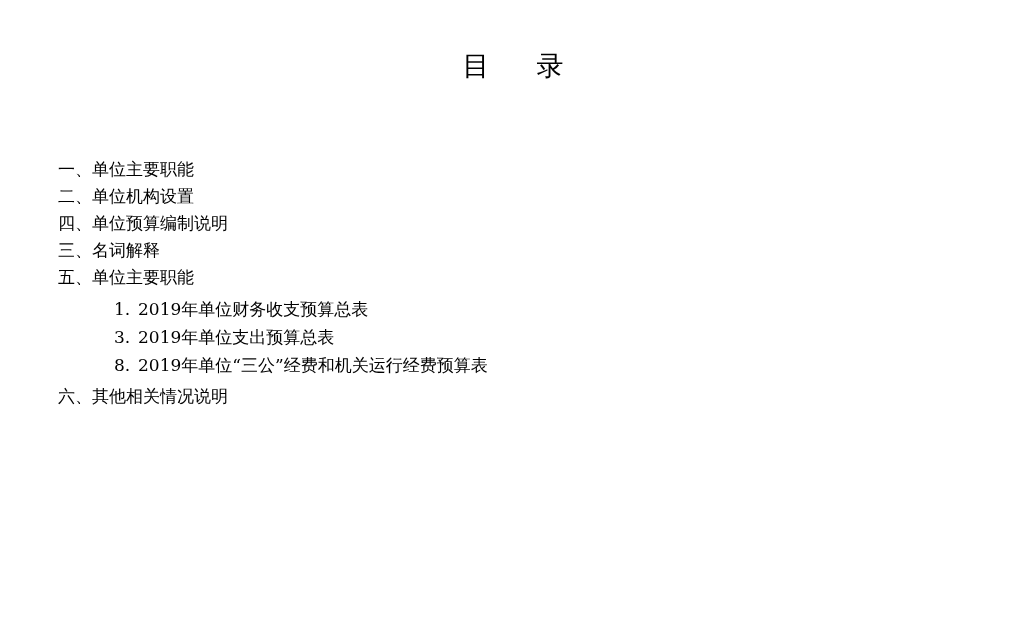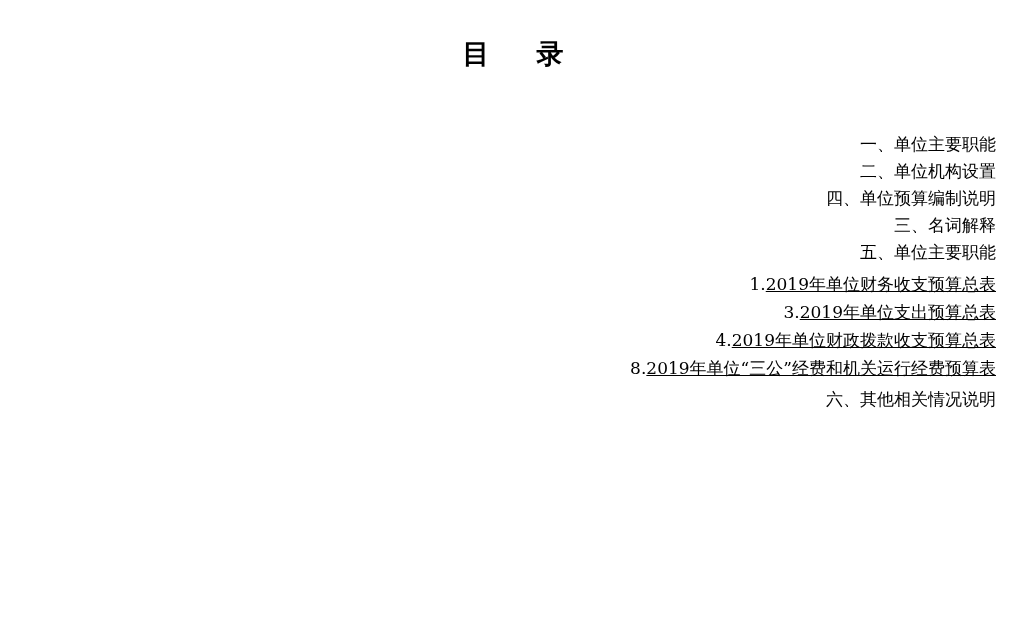--- a/index.html
+++ b/index.html
@@ -17,48 +17,46 @@
   .page {
     position: relative;
     width: 1036px;
     height: 626px;
     box-sizing: border-box;
   }
   .doc-title {
     text-align: center;
     font-size: 27px;
     letter-spacing: 10px;
-    font-weight: bold;
-    margin: 0;
+    font-weight: normal;
+    margin: 12px;
     padding-top: 36px;
     font-family: "DejaVu Serif", "Liberation Serif", serif;
   }
   .toc {
     margin: 0;
     padding: 0;
     list-style: none;
     position: absolute;
-    top: 131px;
+    top: 144px;
     left: 58px;
     right: 40px;
-    text-align: right;
   }
   .toc-level1 {
     font-size: 17px;
     line-height: 27px;
     white-space: nowrap;
     font-family: "DejaVu Serif", "Liberation Serif", serif;
   }
   .toc-level2 {
     font-size: 17px;
     line-height: 28px;
     margin-left: 56px;
     white-space: nowrap;
     font-family: "DejaVu Serif", "Liberation Serif", serif;
-    text-decoration: underline;
   }
   .toc-level2 .num {
     display: inline-block;
     min-width: 24px;
     font-family: "DejaVu Serif", "Liberation Serif", serif;
   }
   .spacer-sub {
     height: 4px;
   }
 </style>
@@ -71,19 +69,18 @@
 
   <ul class="toc">
     <li class="toc-level1">一、单位主要职能</li>
     <li class="toc-level1">二、单位机构设置</li>
     <li class="toc-level1">四、单位预算编制说明</li>
     <li class="toc-level1">三、名词解释</li>
     <li class="toc-level1">五、单位主要职能</li>
     <li class="spacer-sub"></li>
     <li class="toc-level2"><span class="num">1.</span><span>2019年单位财务收支预算总表</span></li>
     <li class="toc-level2"><span class="num">3.</span><span>2019年单位支出预算总表</span></li>
-    <li class="toc-level2"><span class="num">4.</span><span>2019年单位财政拨款收支预算总表</span></li>
     <li class="toc-level2"><span class="num">8.</span><span>2019年单位“三公”经费和机关运行经费预算表</span></li>
     <li class="spacer-sub"></li>
     <li class="toc-level1">六、其他相关情况说明</li>
   </ul>
 
 </div>
 
 </body></html>

